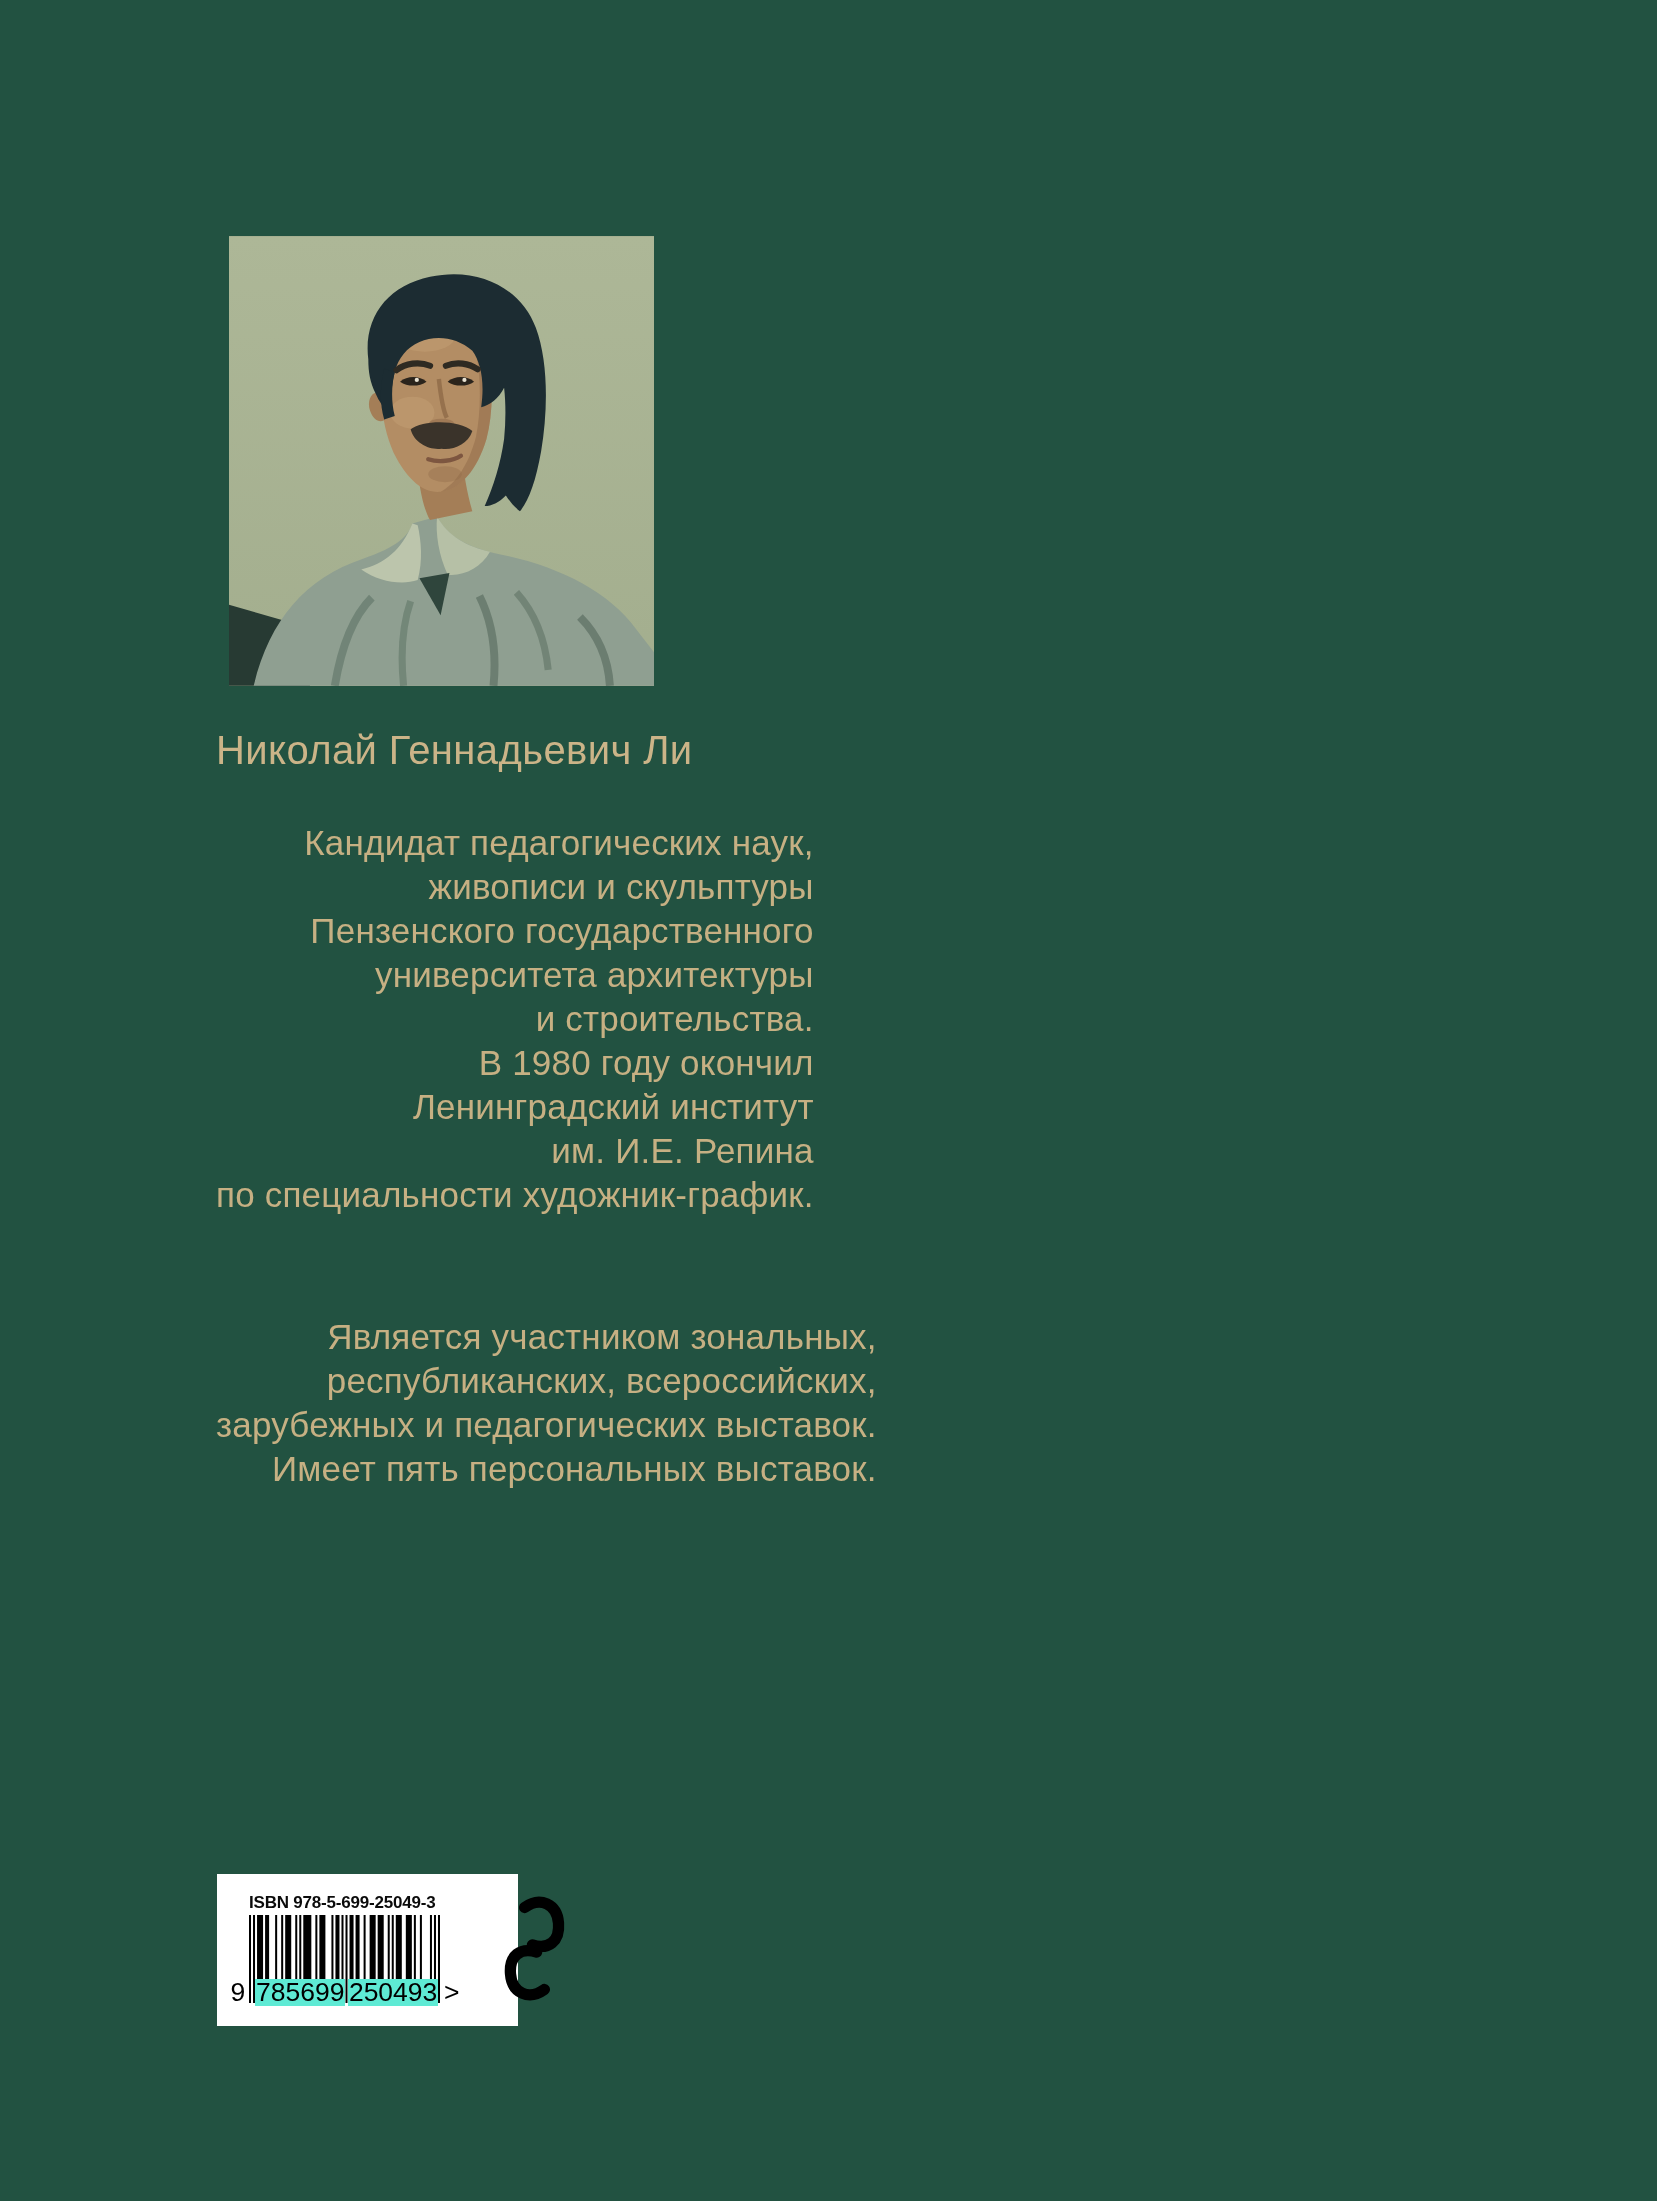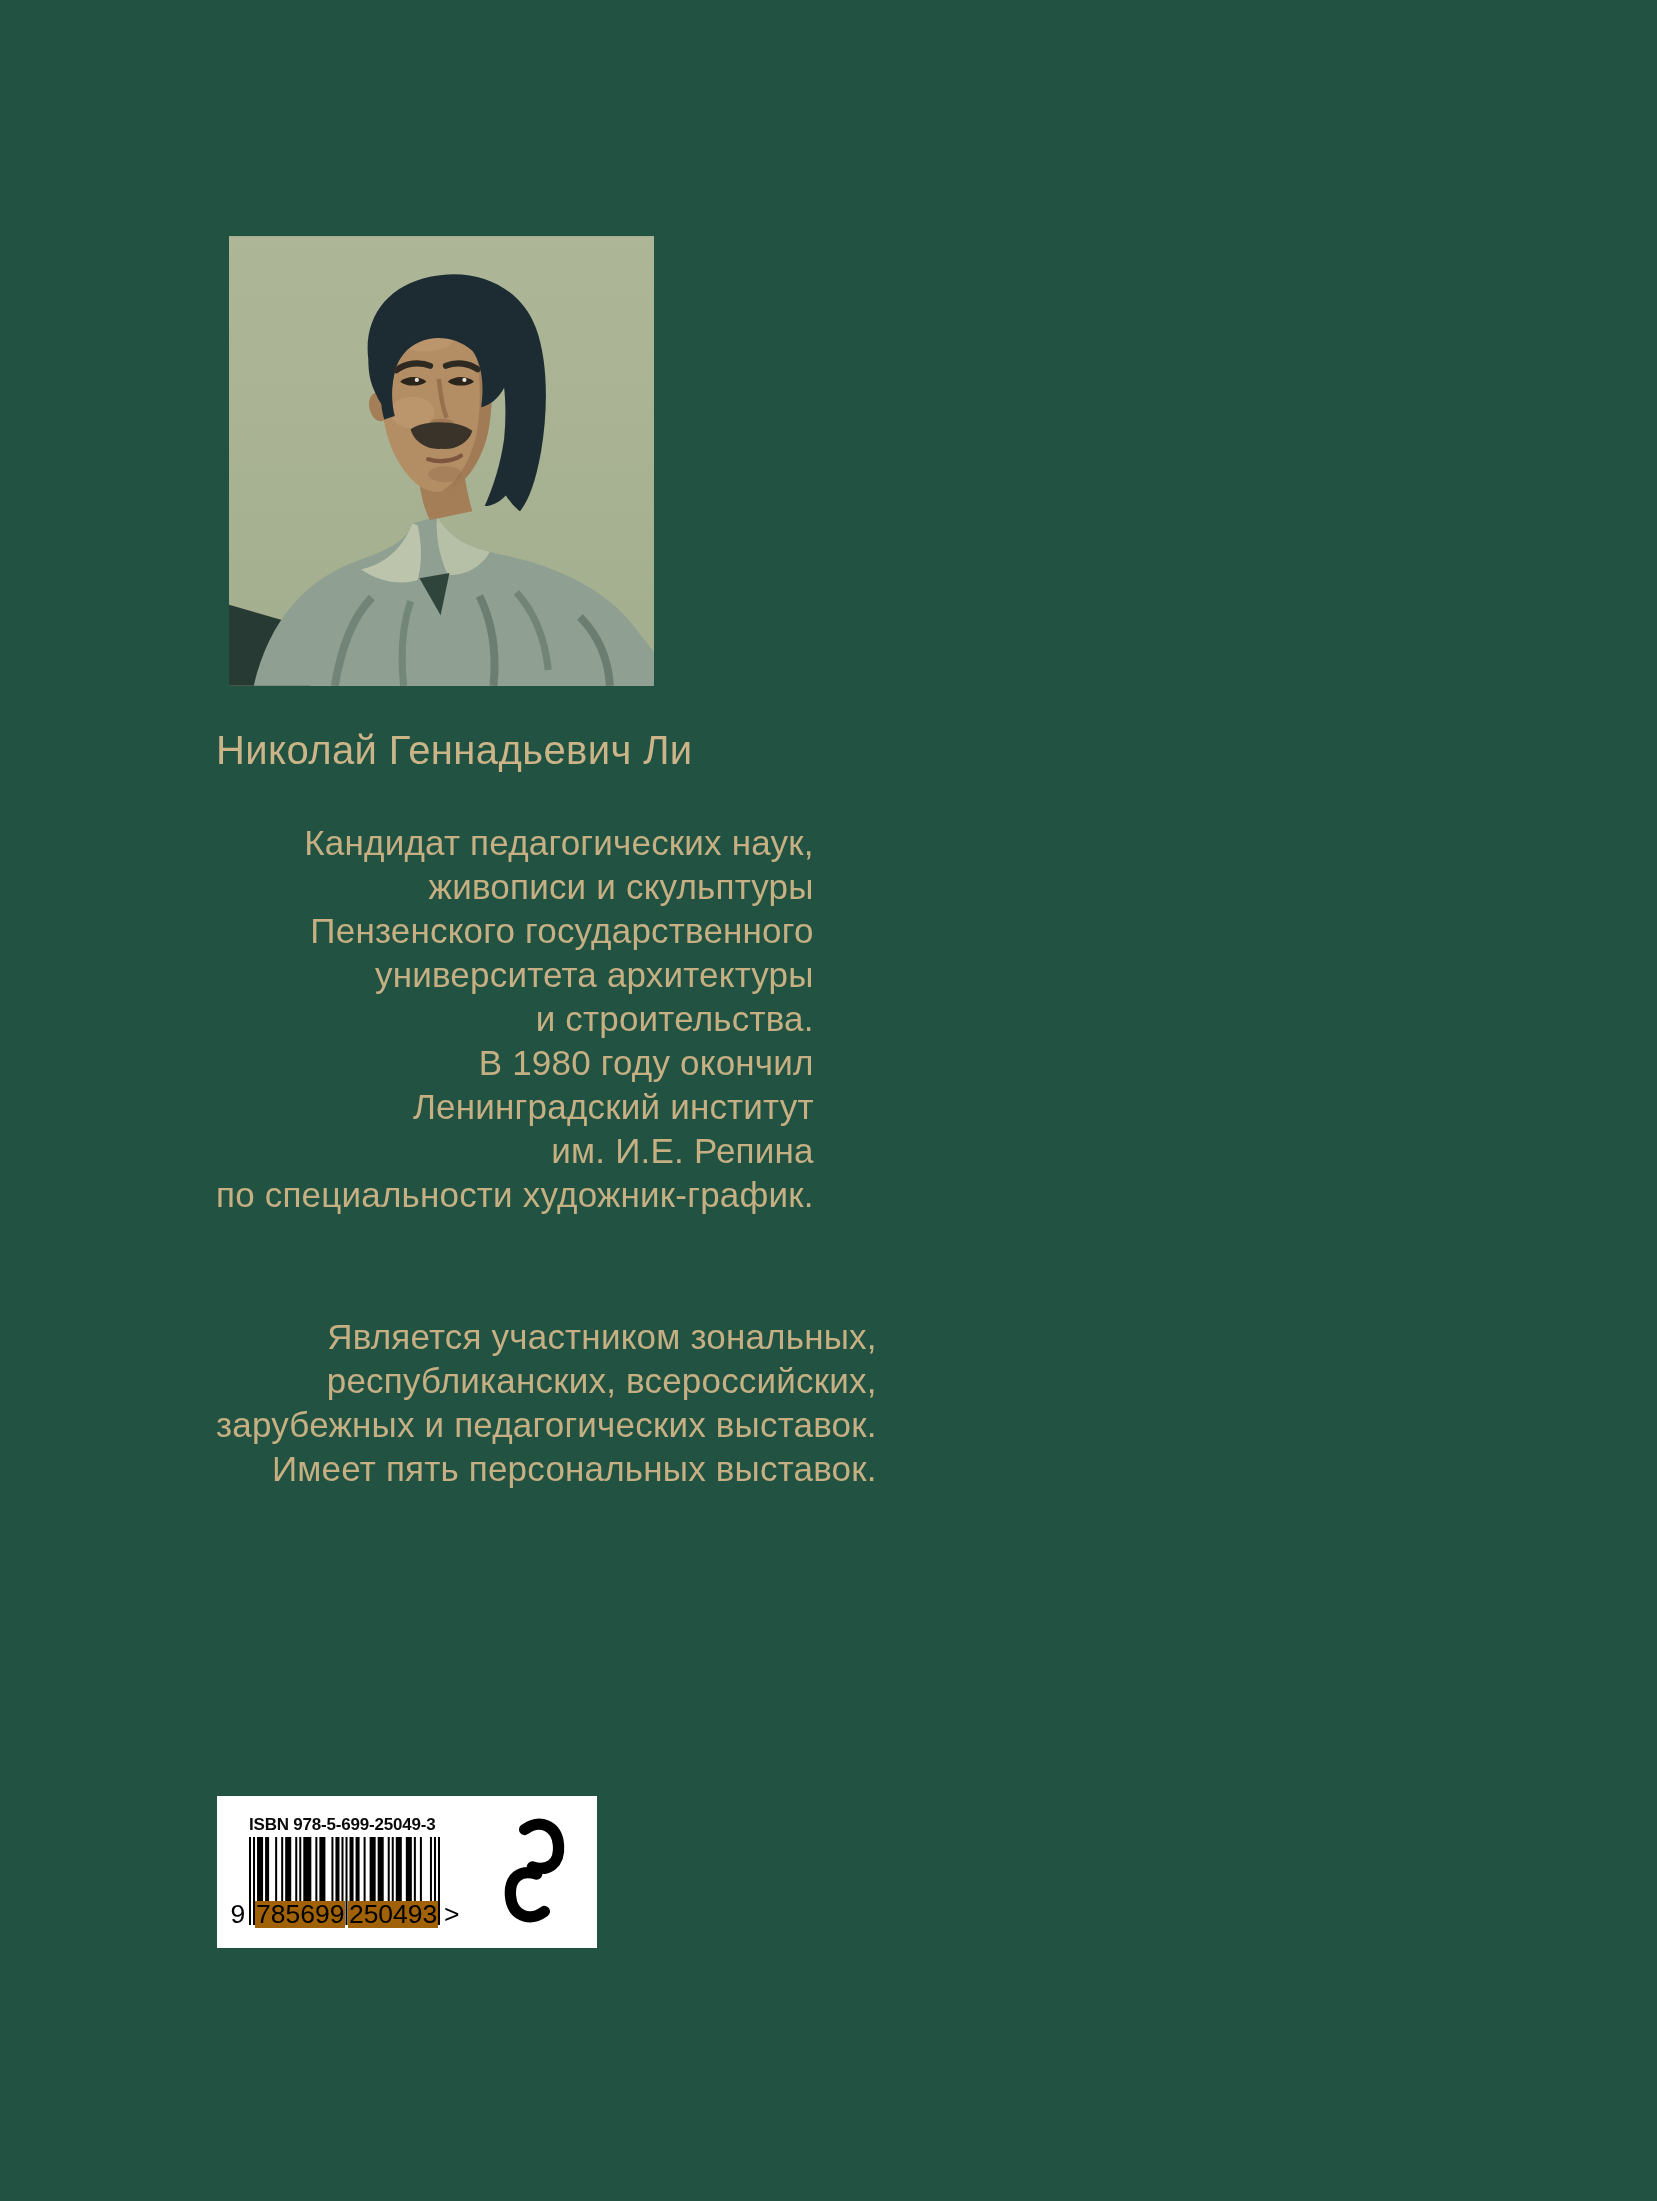--- a/index.html
+++ b/index.html
@@ -27,36 +27,36 @@
     position:absolute;left:216px;
     font-size:35px;line-height:44px;
     color:#c6b083;
     letter-spacing:0.2px;
     white-space:nowrap;
     text-align:right;
   }
   .bio.p1{top:821px;}
   .bio.p2{top:1315px;}
   .isbn-label{
-    position:absolute;left:217px;top:1796px;width:380px;height:152px;
+    position:absolute;left:217px;top:1874px;width:301px;height:152px;
     background:#ffffff;
   }
   .isbn-text{
     position:absolute;left:32px;top:19.4px;
     font-size:17px;font-weight:bold;color:#0b0b0b;
     letter-spacing:-0.2px;white-space:nowrap;
   }
   .barcode{
     position:absolute;left:32px;top:41px;width:191px;height:88px;
   }
   .barcode svg{position:absolute;left:0;top:0;width:191px;height:88px;fill:#000;}
   .bc-digit{
     position:absolute;top:64px;
     font-size:26.5px;color:#000;line-height:1;
-    letter-spacing:0px;background:#a16207;padding:0 0.9px;
+    letter-spacing:0px;background:#5eead4;padding:0 0.9px;
     white-space:nowrap;
   }
   .bc-nine{left:-19.4px;background:transparent;}
   .bc-g1{left:6.2px;}
   .bc-g2{left:99px;}
   .bc-gt{left:194px;background:transparent;}
   .publisher-logo{
     position:absolute;left:282px;top:17.6px;width:71px;height:113px;
   }
   .publisher-logo svg{display:block;width:100%;height:100%;}

